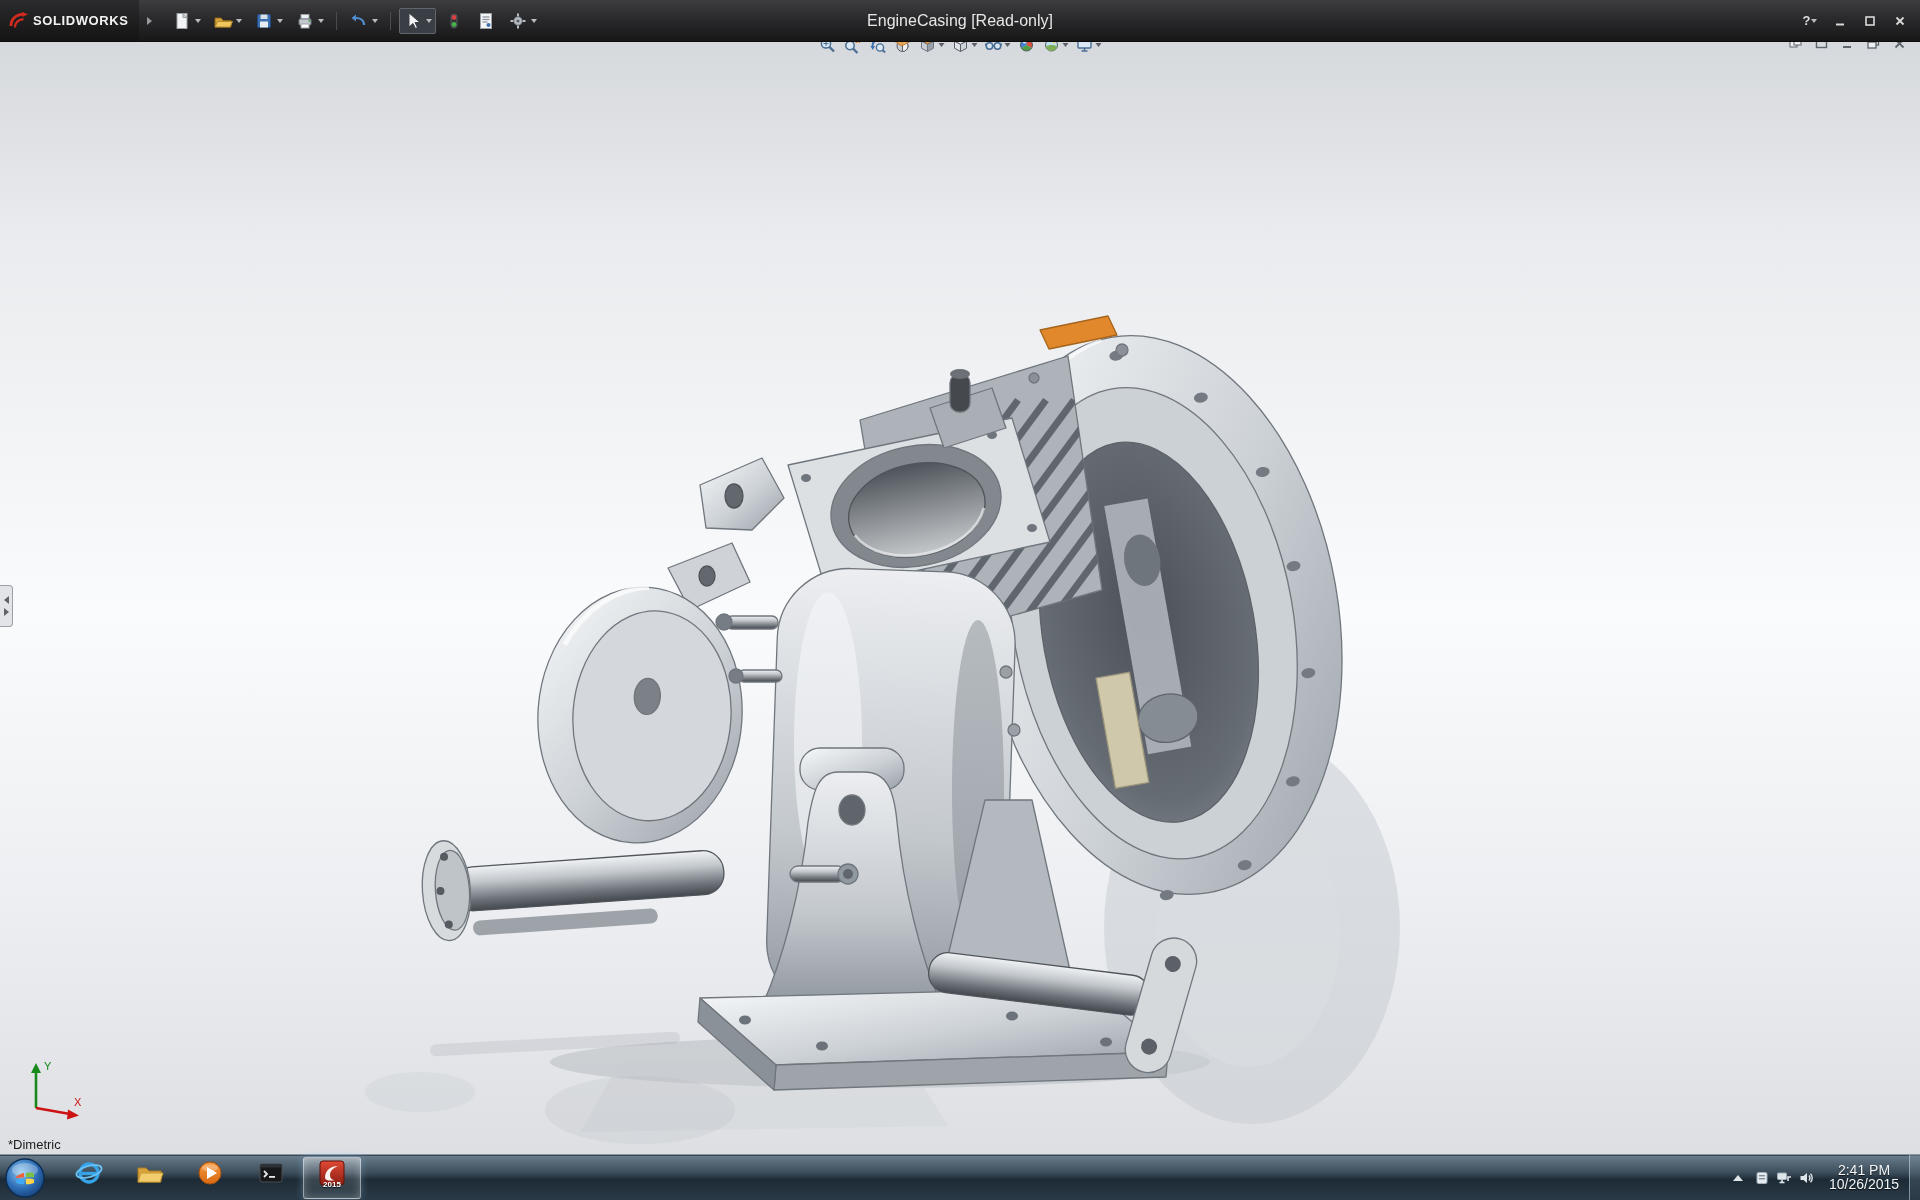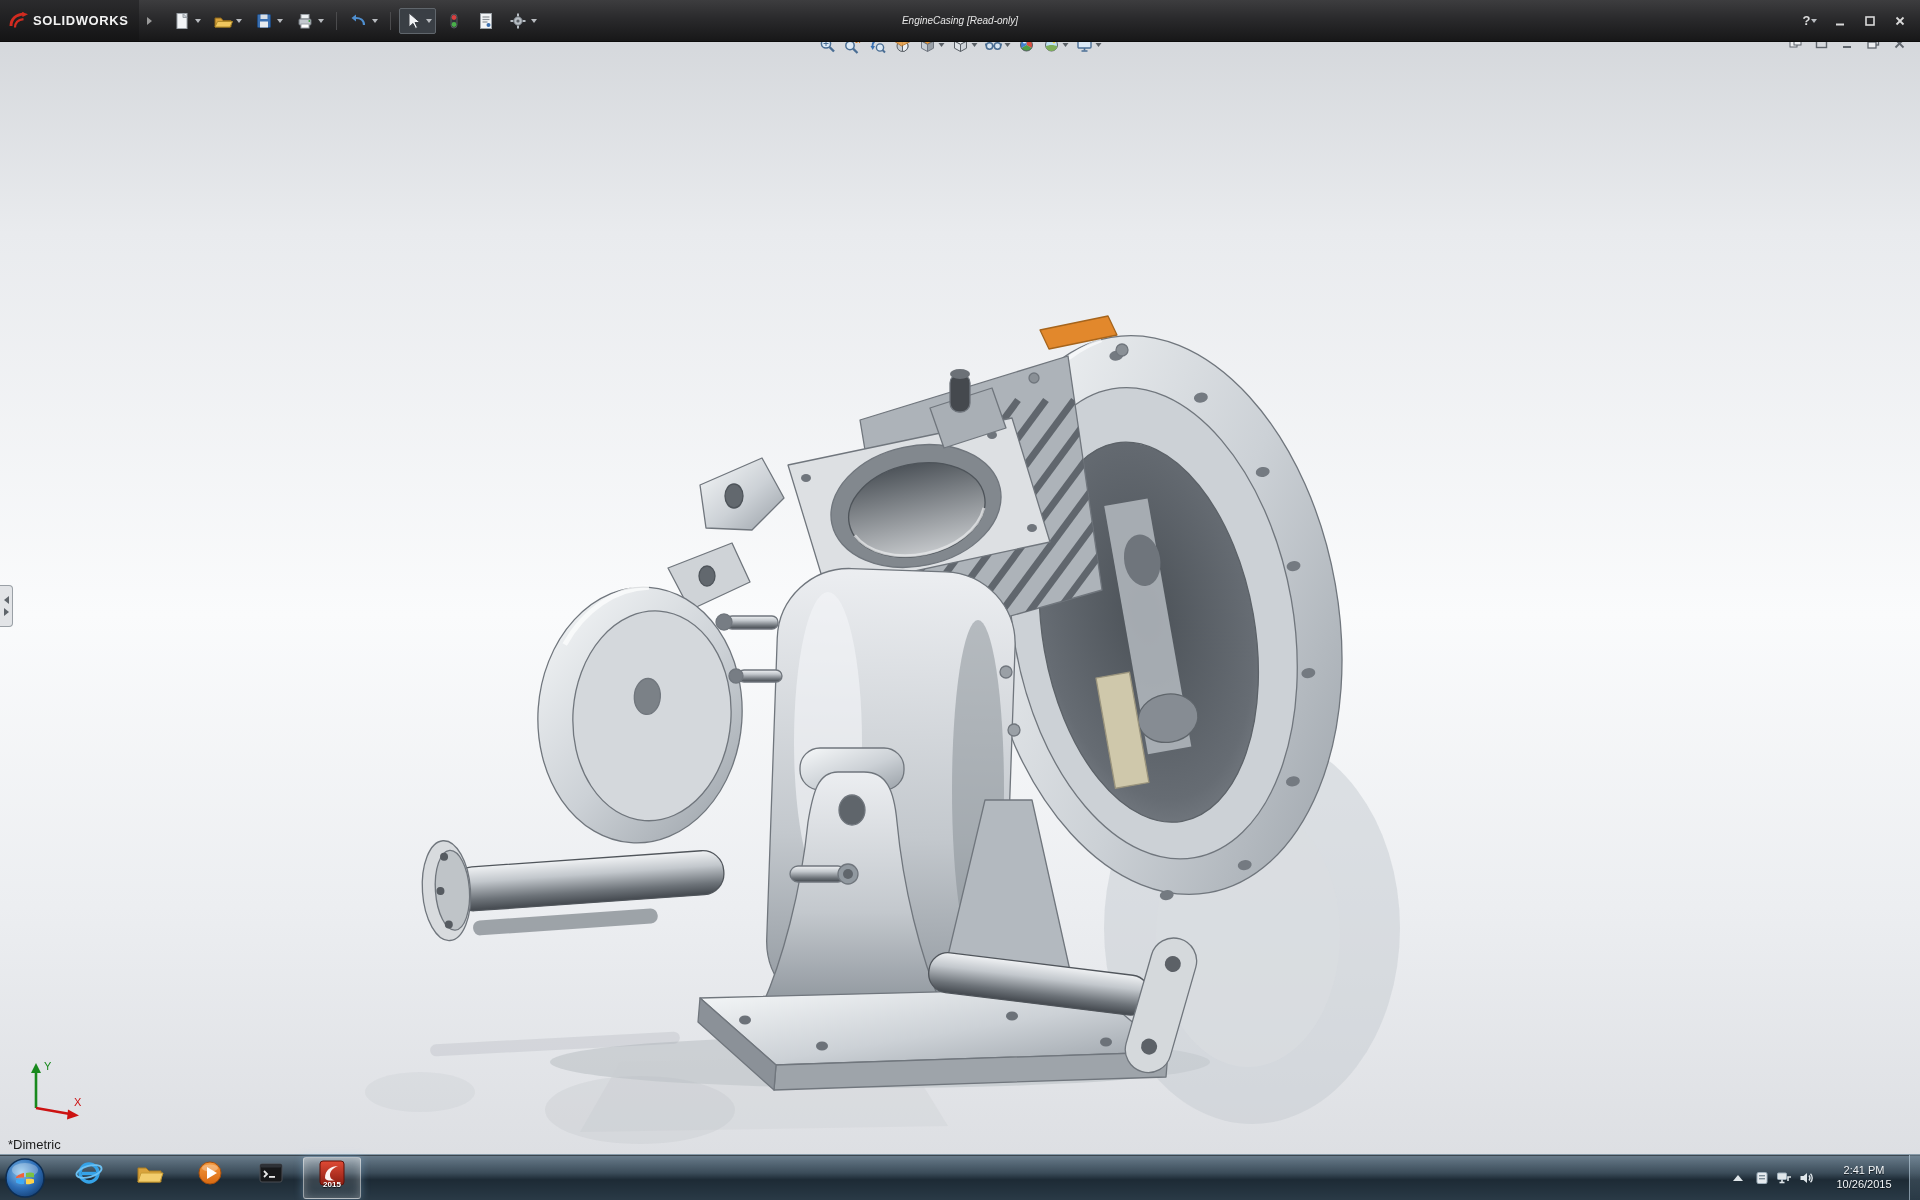--- a/index.html
+++ b/index.html
@@ -16,21 +16,21 @@
   .brand-text { color:#f2f2f2; font-weight:bold; font-size:13px; letter-spacing:.6px; }
   .menu-caret { width:0; height:0; border-top:4px solid transparent; border-bottom:4px solid transparent;
     border-left:5px solid #9a9a9a; margin:0 8px; }
   .tb-tools { display:flex; align-items:center; gap:4px; margin-left:8px; }
   .tbtn { display:flex; align-items:center; gap:2px; background:transparent; border:1px solid transparent;
     height:26px; padding:2px 3px; border-radius:2px; }
   .tbtn.active-tool { background:#3a3f45; border-color:#60666c; }
   .caret-d { width:0; height:0; border-left:3.5px solid transparent; border-right:3.5px solid transparent;
     border-top:4px solid #b9bcc0; margin-left:1px; }
   .vsep { width:1px; height:18px; background:#4b4b4d; margin:0 4px; }
-  .win-title { position:absolute; left:50%; transform:translateX(-50%); color:#e6e6e6; font-size:10px; white-space:nowrap;font-style:italic; }
+  .win-title { position:absolute; left:50%; transform:translateX(-50%); color:#e6e6e6; font-size:16px; white-space:nowrap; }
   .tb-right { margin-left:auto; display:flex; align-items:center; gap:6px; padding-right:8px; }
   .help-label { color:#dcdcdc; font-size:13px; font-weight:bold; }
   .winbtn { background:transparent; border:none; width:24px; height:20px; display:flex; align-items:center; justify-content:center; }
 
   
   .viewport { position:absolute; top:30px; left:0; width:1920px; height:1124px;
     background:linear-gradient(180deg,#d4d7db 0%,#e9ebee 18%,#fafbfc 52%,#eceef1 78%,#dddfe3 100%); }
   .model-svg { position:absolute; top:0; left:0; width:1920px; height:1124px; }
 
   .headsup { position:absolute; top:4px; left:50%; transform:translateX(-50%);
@@ -61,21 +61,21 @@
   .taskbtn.active { background:linear-gradient(180deg, rgba(255,255,255,.34), rgba(255,255,255,.14) 45%, rgba(255,255,255,.05));
     border-color:rgba(255,255,255,.5); box-shadow:inset 0 0 10px rgba(255,255,255,.28), 0 0 8px rgba(150,205,255,.35); }
   .sw-wrap { position:relative; width:30px; height:30px; }
   .sw-year { position:absolute; bottom:-1px; left:0; right:0; text-align:center; font-size:8px; font-weight:bold;
     color:#fff; text-shadow:0 1px 1px rgba(0,0,0,.8); }
   .tray { position:absolute; right:0; top:0; height:46px; }
   .traybtn { position:absolute; top:14px; width:20px; height:18px; background:transparent; border:none;
     display:flex; align-items:center; justify-content:center; }
   .chevron-up { width:0; height:0; border-left:5px solid transparent; border-right:5px solid transparent;
     border-bottom:6px solid #dfe6ea; }
-  .clock { position:absolute; right:18px; top:8px; width:76px; text-align:center; color:#f2f6f9; font-size:11px;
+  .clock { position:absolute; right:18px; top:8px; width:76px; text-align:center; color:#f2f6f9; font-size:14px;
     line-height:14px; text-shadow:0 1px 1px rgba(0,0,0,.75); }
   .clock span { display:block; }
   .show-desktop { position:absolute; right:0; top:0; width:11px; height:46px; border:none;
     border-left:1px solid rgba(200,220,235,.55); background:linear-gradient(180deg, rgba(120,140,155,.5), rgba(40,56,68,.5)); }
   svg { display:block; }
 </style>
 </head>
 <body>
 
 <div class="screen">

